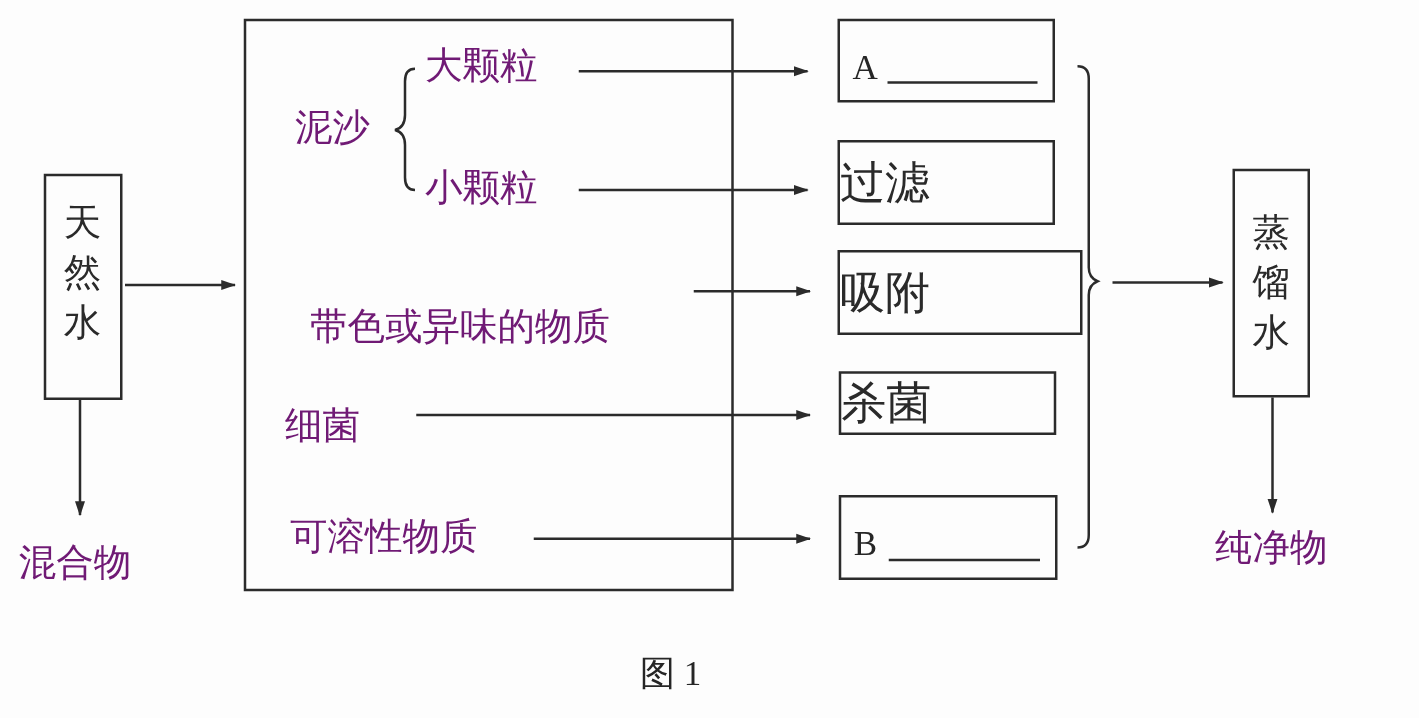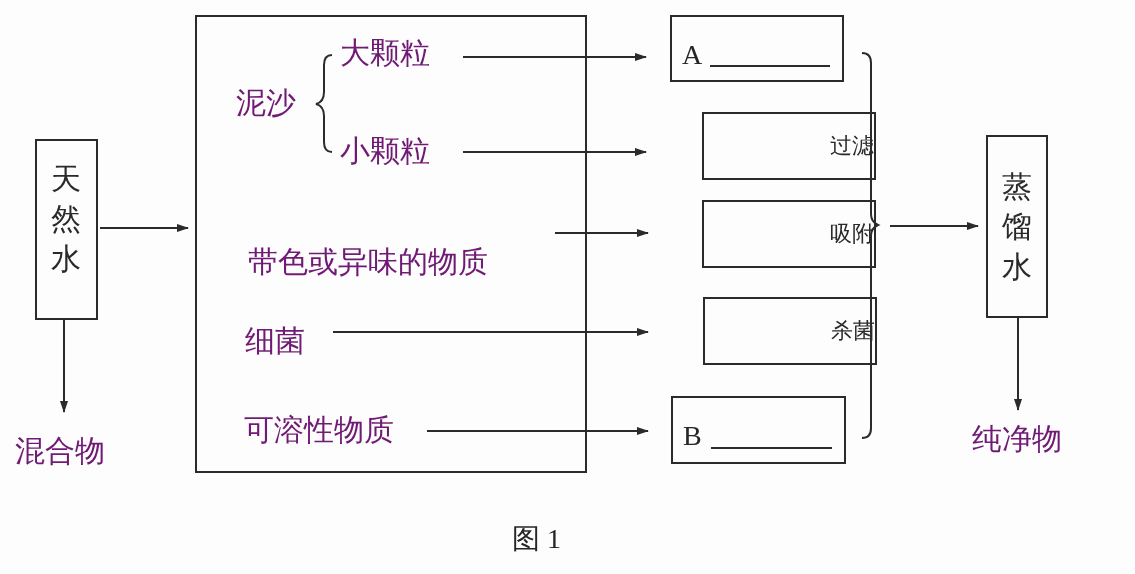--- a/index.html
+++ b/index.html
@@ -2,21 +2,21 @@
 <html><head>
 <meta charset="utf-8">
 <style>
   html, body { margin: 0; padding: 0; background: #fdfdfd; }
   body { width: 1135px; height: 574px; position: relative; overflow: hidden;
          font-family: "DejaVu Serif", "Liberation Serif", serif; color: #262626; }
   .box { position: absolute; border: 2px solid #2b2b2b; box-sizing: border-box; background: transparent; }
   .txt { position: absolute; font-size: 30px; line-height: 1; white-space: nowrap; color: #701a75; }
   .vtxt { position: absolute; font-size: 30px; line-height: 1.33; width: 40px; text-align: center; color: #2a2a2a; }
   .vtxt span { display: block; }
-  .proc { display: flex; align-items: center; justify-content: flex-end; font-size: 22px; color: #2a2a2a; margin-left: 32px; }
+  .proc { display: flex; align-items: center; justify-content: flex-start; font-size: 36px; color: #2a2a2a; }
   .blank-label { position: absolute; left: 10px; top: 22px; font-size: 28px; font-family: "Liberation Serif", serif; }
   .blank-line { position: absolute; left: 38px; right: 12px; bottom: 13px; border-bottom: 2px solid #2b2b2b; }
   svg.lines { position: absolute; left: 0; top: 0; }
   .caption { position: absolute; left: 512px; top: 520px; font-size: 28px; font-weight: normal; font-family: "Liberation Serif", serif; }
 </style>
 </head>
 <body>
 
 <svg class="lines" width="1135" height="574">
   <defs>
@@ -51,34 +51,34 @@
     <span>水</span>
   </div>
 </div>
 <div class="txt" style="left:15px; top:436px;">混合物</div>
 
 <div class="box" style="left:195px; top:15px; width:392px; height:458px;"></div>
 <div class="txt" style="left:236px; top:88px;font-family:Liberation Serif, serif;">泥沙</div>
 <div class="txt" style="left:340px; top:38px;">大颗粒</div>
 <div class="txt" style="left:340px; top:136px;">小颗粒</div>
 <div class="txt" style="left:248px; top:220px;margin-top:27px;">带色或异味的物质</div>
-<div class="txt" style="left:228px; top:326px;margin-left:17px;">细菌</div>
-<div class="txt" style="left:232px; top:415px;margin-left:12px;">可溶性物质</div>
+<div class="txt" style="left:228px; top:326px;">细菌</div>
+<div class="txt" style="left:232px; top:415px;">可溶性物质</div>
 
 <div class="box" style="left:670px; top:15px; width:174px; height:67px;">
   <span class="blank-label">A</span>
   <span class="blank-line"></span>
 </div>
 <div class="box proc" style="left:670px; top:112px; width:174px; height:68px;">
   <span>过滤</span>
 </div>
-<div class="box proc" style="left:670px; top:200px; width:174px; height:68px;">
+<div class="box proc" style="left:670px; top:200px; width:196px; height:68px;">
   <span>吸附</span>
 </div>
-<div class="box proc" style="left:671px; top:297px; width:174px; height:68px;">
+<div class="box proc" style="left:671px; top:297px; width:174px; height:51px;">
   <span>杀菌</span>
 </div>
 <div class="box" style="left:671px; top:396px; width:175px; height:68px;">
   <span class="blank-label">B</span>
   <span class="blank-line"></span>
 </div>
 
 <div class="box" style="left:986px; top:135px; width:62px; height:183px;">
   <div class="vtxt" style="left:9px; top:30px;">
     <span>蒸</span>

